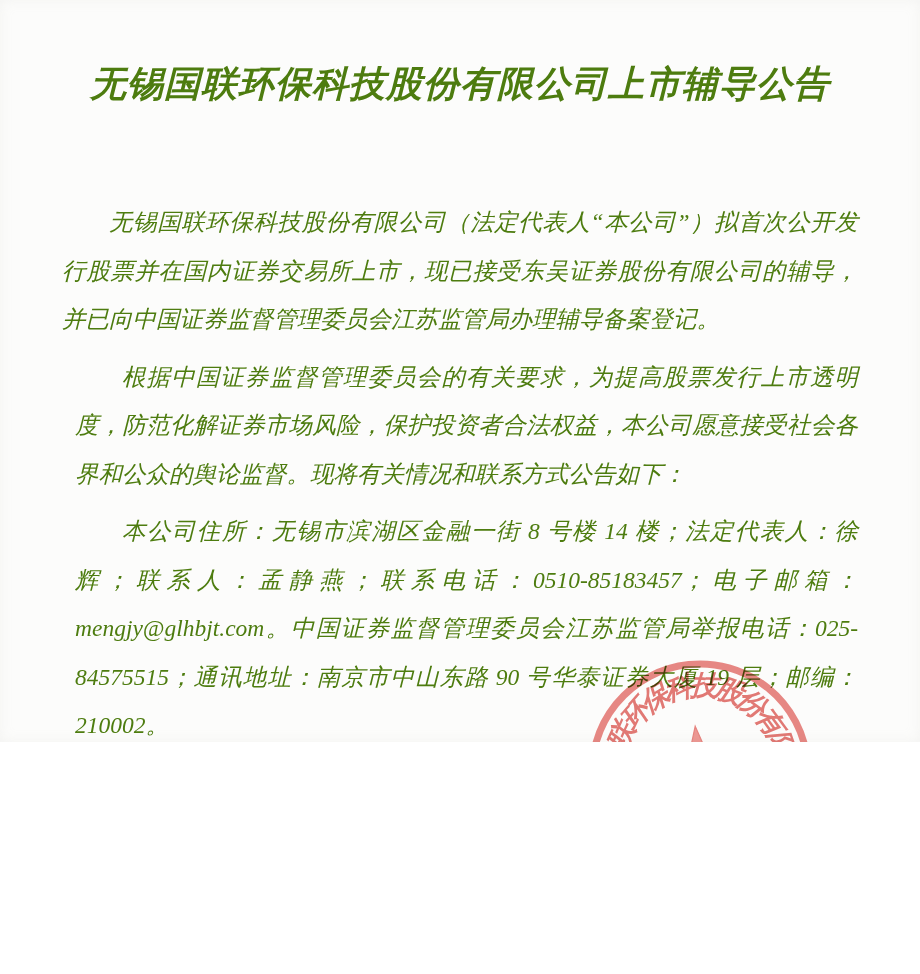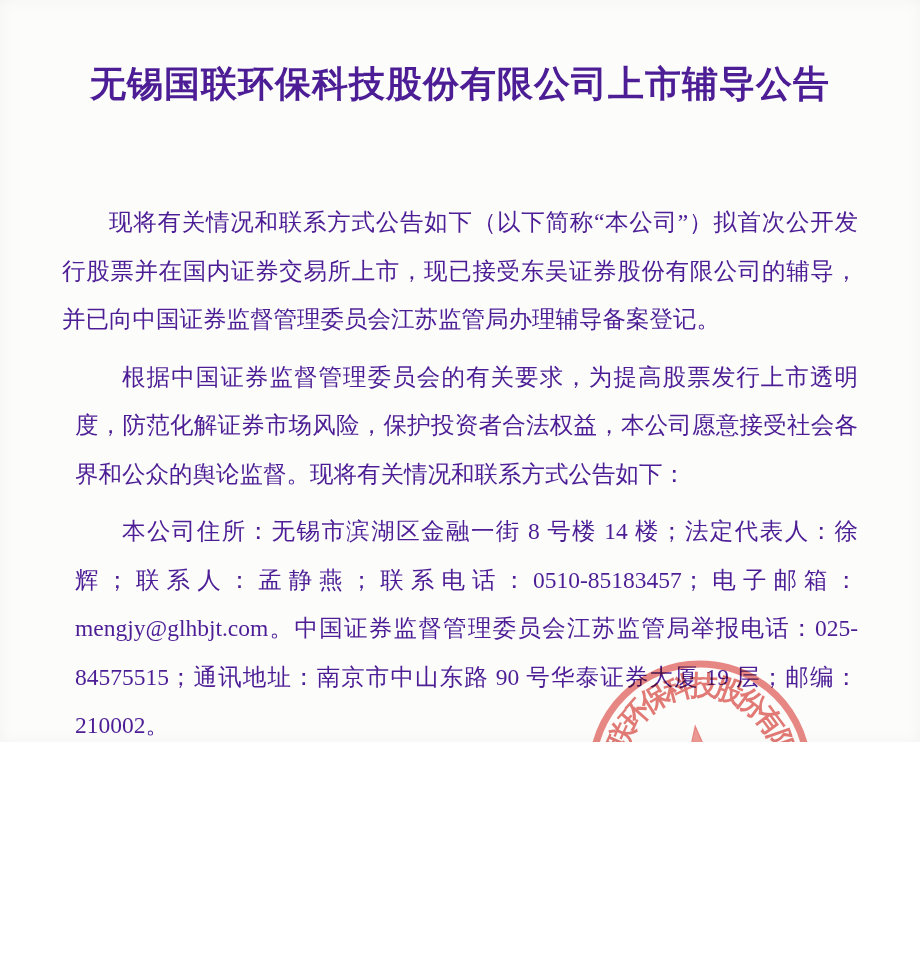--- a/index.html
+++ b/index.html
@@ -2,23 +2,24 @@
 <html><head>
 <meta charset="utf-8">
 <style>
   html, body { margin: 0; padding: 0; background: #ffffff; }
   .page {
     position: relative;
     width: 920px;
     height: 742px;
     background: #fcfcfb;
     font-family: "Liberation Serif", "DejaVu Serif", serif;
-    color: #4c1d95;
+    color: #4d7c0f;
     overflow: hidden;
     box-shadow: inset 0 0 14px rgba(180,180,175,0.12);
+    font-style: italic;
   }
   .title {
     position: absolute;
     top: 60px;
     left: 0;
     width: 100%;
     margin: 0;
     text-align: center;
     font-size: 36px;
     font-weight: 700;
@@ -76,21 +77,21 @@
   .smudge.small { opacity: 0.35; }
 </style>
 </head>
 <body>
 
 <div class="page">
 
   <h1 class="title">无锡国联环保科技股份有限公司上市辅导公告</h1>
 
   <div class="body-text">
-    <p class="para">现将有关情况和联系方式公告如下（以下简称“本公司”）拟首次公开发行股票并在国内证券交易所上市，现已接受东吴证券股份有限公司的辅导，并已向中国证券监督管理委员会江苏监管局办理辅导备案登记。</p>
+    <p class="para">无锡国联环保科技股份有限公司（法定代表人“本公司”）拟首次公开发行股票并在国内证券交易所上市，现已接受东吴证券股份有限公司的辅导，并已向中国证券监督管理委员会江苏监管局办理辅导备案登记。</p>
     <p class="para">根据中国证券监督管理委员会的有关要求，为提高股票发行上市透明度，防范化解证券市场风险，保护投资者合法权益，本公司愿意接受社会各界和公众的舆论监督。现将有关情况和联系方式公告如下：</p>
     <p class="para">本公司住所：无锡市滨湖区金融一街 8 号楼 14 楼；法定代表人：徐辉；联系人：孟静燕；联系电话：0510-85183457；电子邮箱：mengjy@glhbjt.com。中国证券监督管理委员会江苏监管局举报电话：025-84575515；通讯地址：南京市中山东路 90 号华泰证券大厦 19 层；邮编：210002。</p>
   </div>
 
   <div class="sig-company">无锡国联环保科技股份有限公司</div>
   <div class="sig-date">2021 年 10 月 27 日</div>
 
   <svg class="seal" viewBox="-130 -130 260 260" width="260" height="260" xmlns="http://www.w3.org/2000/svg">
     <defs>
       <filter id="blur3" x="-50%" y="-50%" width="200%" height="200%">

